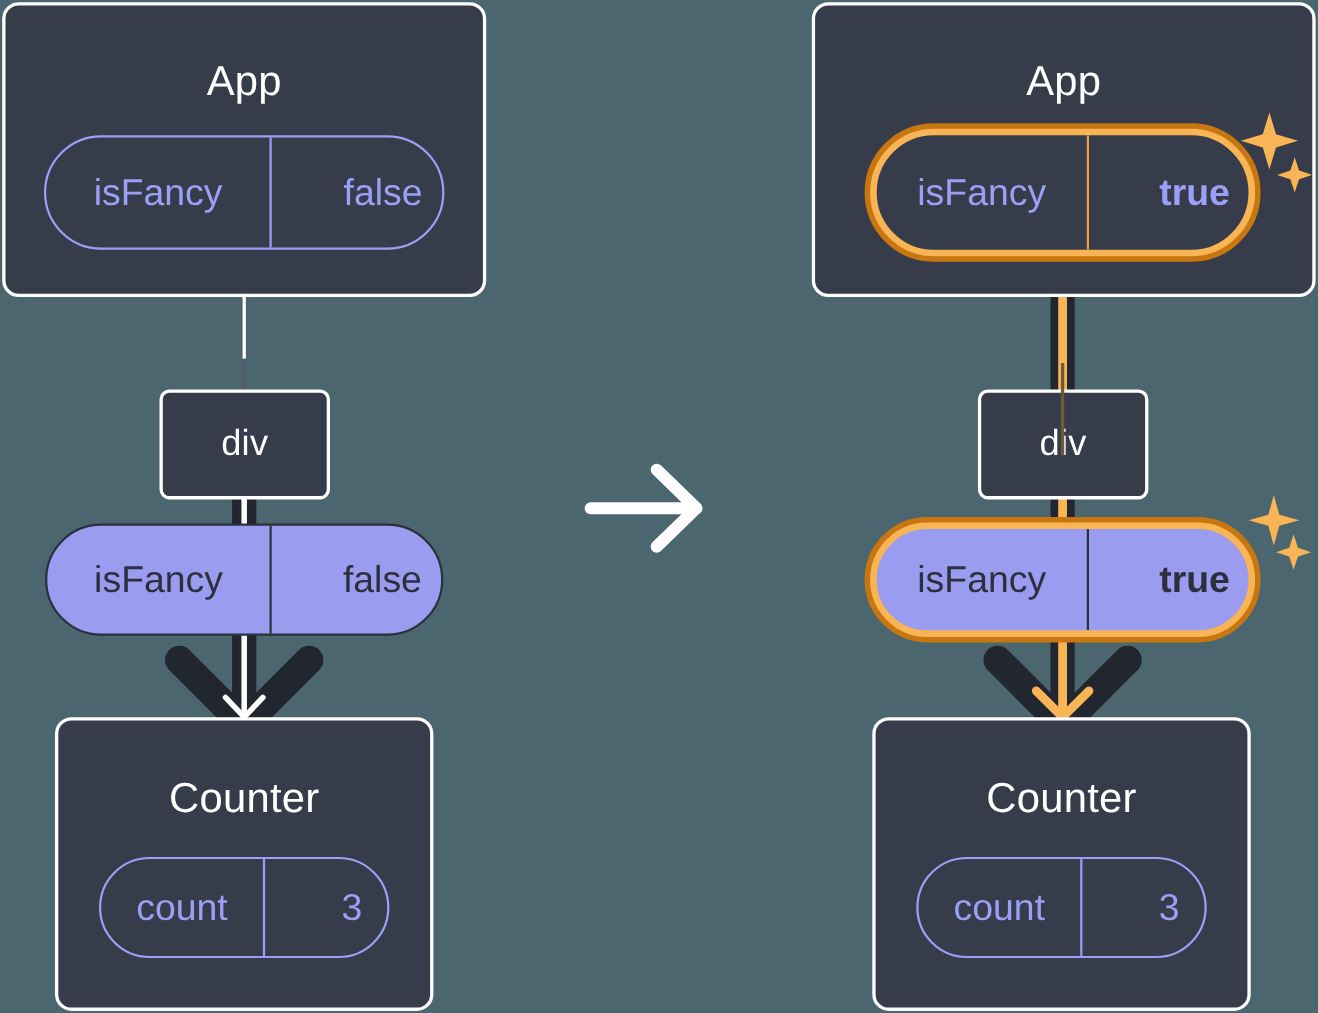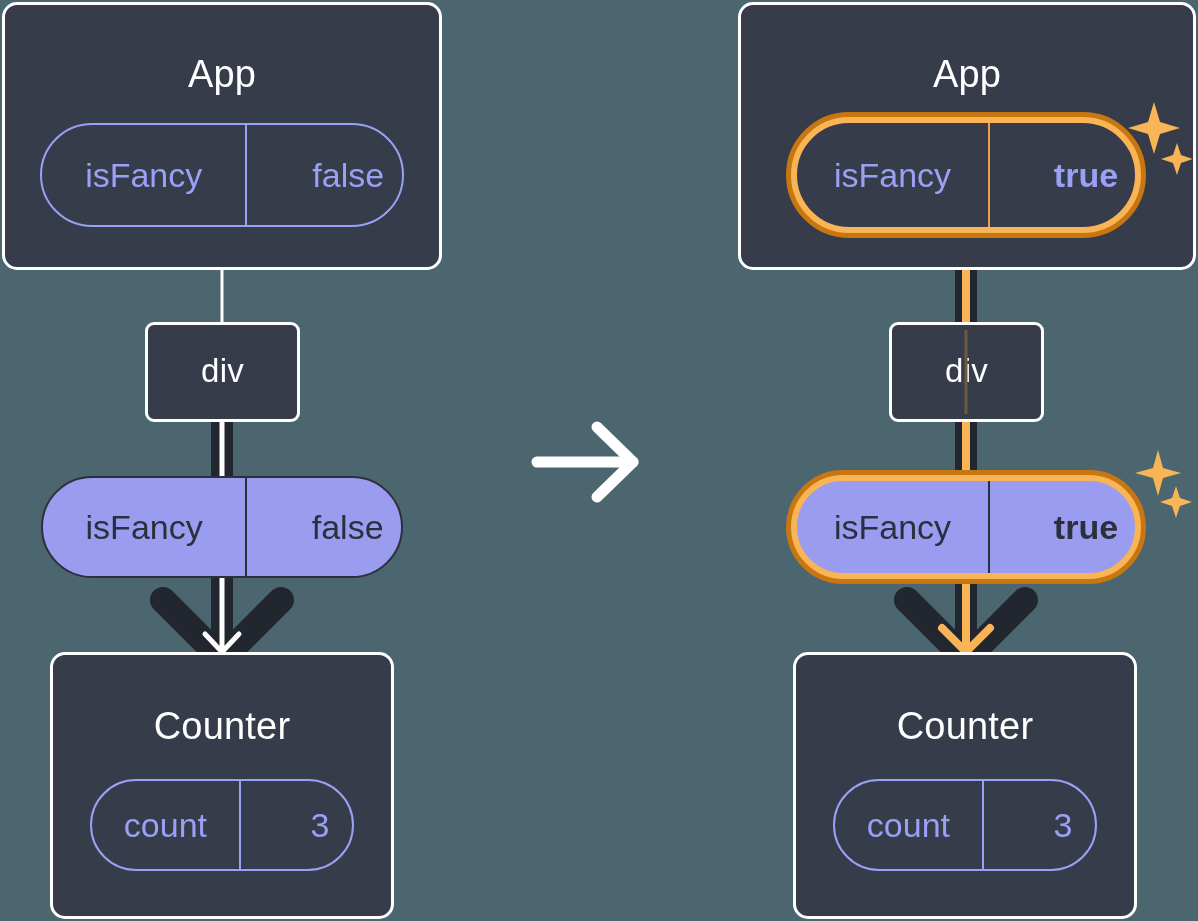--- a/index.html
+++ b/index.html
@@ -28,20 +28,21 @@
   .box {
     position: absolute;
     background: #363c4a;
     border: 3px solid #ffffff;
     border-radius: 15px;
     box-sizing: border-box;
     z-index: 5;
   }
   .box.plain {
     border-radius: 9px;
+    margin-top: 32px;
   }
   .box-title {
     position: absolute;
     left: 0;
     right: 0;
     text-align: center;
     color: #ffffff;
     font-size: 38px;
     font-weight: 400;
     letter-spacing: 0.2px;

